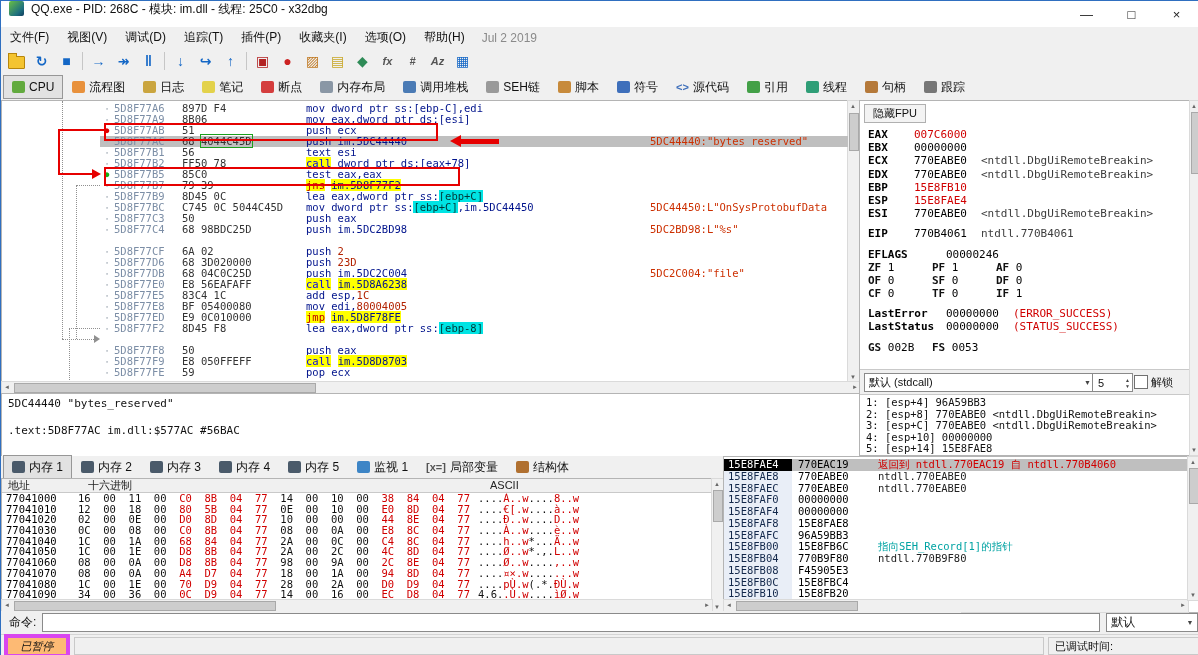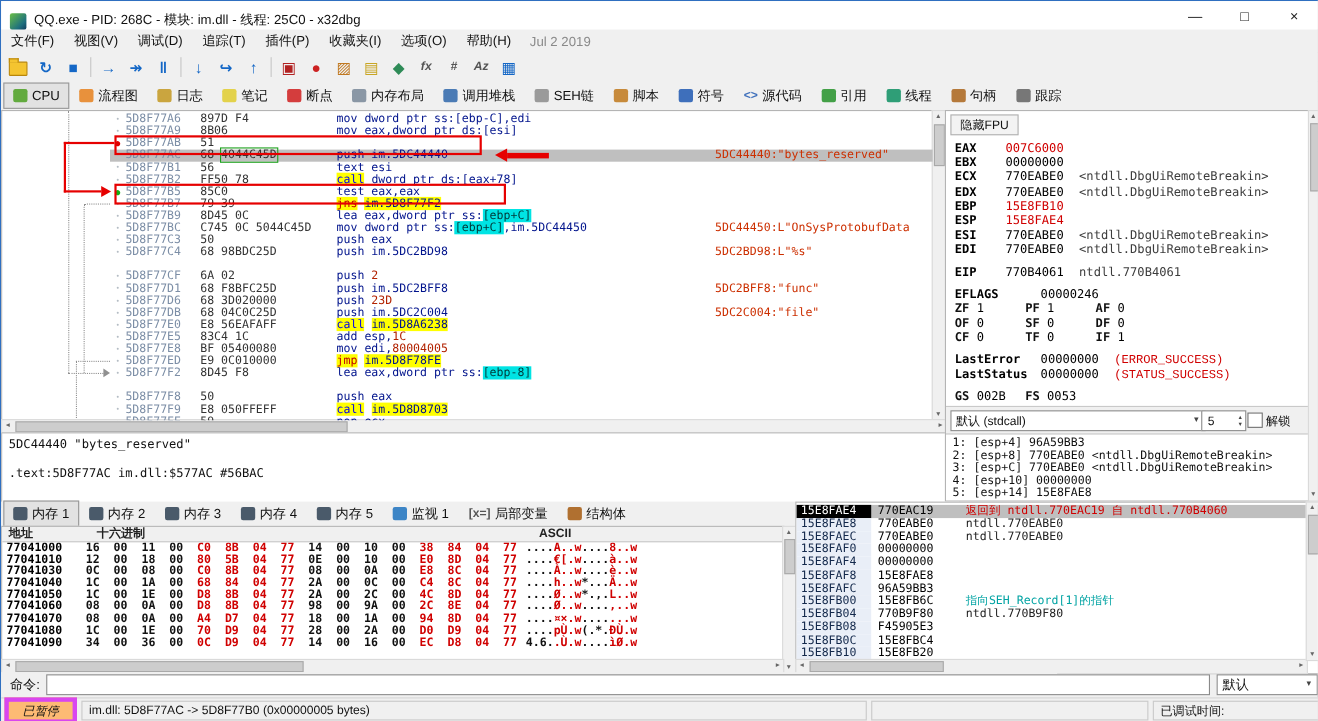--- a/index.html
+++ b/index.html
@@ -1,21 +1,21 @@
 <!DOCTYPE html>
 <html><head>
 <meta charset="utf-8">
 <style>
   html,body{margin:0;padding:0;}
   body{background:#777;font-family:"Liberation Sans","DejaVu Sans",sans-serif;}
   #win{position:relative;width:1198px;height:655px;background:#f0f0f0;border:1px solid #2f6fc0;overflow:hidden;font-size:12px;color:#111;}
   .mono{font-family:"DejaVu Sans Mono","Liberation Mono",monospace;}
 
   
-  #titlebar{position:absolute;left:0;top:0;width:1198px;height:26px;background:#fff;display:flex;align-items:flex-end;}
+  #titlebar{position:absolute;left:0;top:0;width:1198px;height:26px;background:#fff;display:flex;align-items:flex-start;}
   #appicon{width:15px;height:15px;margin:0 7px 0 8px;background:linear-gradient(135deg,#6abf45,#1d6f7e 70%,#123c5e);border-radius:2px;flex:none;}
   #title{flex:1;font-size:12px;white-space:nowrap;overflow:hidden;}
   .winbtn{width:45px;height:26px;display:flex;align-items:center;justify-content:center;font-size:13px;color:#222;flex:none;}
 
   
   #menubar{position:absolute;left:0;top:26px;width:1198px;height:21px;display:flex;align-items:center;background:#f0f0f0;}
   .menu-item{padding:2px 9px;}
   #builddate{color:#8a8a8a;padding-left:8px;}
 
   
@@ -84,38 +84,38 @@
   #registers{position:absolute;left:858px;top:99px;width:330px;height:354px;background:#fff;border:1px solid #b4b4b4;font-family:"DejaVu Sans Mono","Liberation Mono",monospace;font-size:11px;overflow:hidden;}
   #hidefpu{position:absolute;left:4px;top:3px;padding:1px 8px;border:1px solid #b0b0b0;background:#f3f3f3;font-family:"Liberation Sans","DejaVu Sans",sans-serif;font-size:11px;}
   #reglines{position:absolute;left:8px;top:27px;right:12px;}
   .regline{height:13.2px;line-height:13.2px;white-space:pre;}
   .rgap{height:7px;}
   .rlabel{display:inline-block;width:46px;font-weight:bold;color:#000;}
   .rlabel.wide{display:inline-block;width:78px;}
   .rval{color:#000;}
   .rval.chg{color:#d00000;}
   .rextra{margin-left:14px;color:#3c3c3c;}
-  .rextra.red{color:#d00000;font-family:Liberation Mono, monospace;}
+  .rextra.red{color:#d00000;}
   .fpair{display:inline-block;width:64px;}
   .fname{font-weight:bold;}
   #combostrip{position:absolute;left:0;top:268px;width:330px;height:24px;background:#f0f0f0;border-top:1px solid #c9c9c9;border-bottom:1px solid #c9c9c9;font-family:"Liberation Sans","DejaVu Sans",sans-serif;font-size:11px;}
   #convcombo{position:absolute;left:4px;top:3px;width:222px;height:17px;background:#fff;border:1px solid #8a8a8a;display:flex;align-items:center;padding:0 4px;justify-content:space-between;}
   #convcombo .caret{font-size:7px;color:#444;}
   #argspin{position:absolute;left:232px;top:3px;width:34px;height:17px;background:#fff;border:1px solid #8a8a8a;display:flex;align-items:center;padding-left:5px;justify-content:space-between;}
   .spinbtns{display:flex;flex-direction:column;font-size:5px;color:#444;padding-right:2px;line-height:6px;}
   #unlockbox{position:absolute;left:274px;top:5px;width:12px;height:12px;background:#fff;border:1px solid #707070;}
   #unlocklabel{position:absolute;left:291px;top:5px;}
   #arglist{position:absolute;left:6px;top:296px;right:4px;font-size:10.5px;}
   .argrow{height:11.5px;line-height:11.5px;white-space:pre;color:#111;}
 
   
   #bottomtabs{position:absolute;left:0;top:455px;width:722px;height:22px;display:flex;align-items:center;background:#f0f0f0;padding-left:2px;}
 
   
-  #dump{position:absolute;left:0;top:477px;width:710px;height:133px;background:#fff;border:1px solid #b4b4b4;overflow:hidden;font-family:"DejaVu Sans Mono","Liberation Mono",monospace;font-size:10.5px;font-weight:bold;}
+  #dump{position:absolute;left:0;top:477px;width:710px;height:133px;background:#fff;border:1px solid #b4b4b4;overflow:hidden;font-family:"DejaVu Sans Mono","Liberation Mono",monospace;font-size:10.5px;}
   #dumphdr{height:13px;line-height:13px;background:#f0f0f0;border-bottom:1px solid #c9c9c9;font-family:"Liberation Sans","DejaVu Sans",sans-serif;font-size:11px;color:#222;position:relative;}
   #dumphdr .h-addr{position:absolute;left:6px;}
   #dumphdr .h-hex{position:absolute;left:86px;}
   #dumphdr .h-ascii{position:absolute;left:488px;}
   .dmrow{display:flex;height:10.7px;line-height:10.7px;white-space:pre;}
   .dmaddr{width:72px;flex:none;padding-left:4px;color:#000;}
   .dmhex{width:400px;flex:none;color:#111;}
   .dmascii{flex:1;color:#111;}
   .redb{color:#d00000;text-align:center;}
 
@@ -298,33 +298,32 @@
     <div class="jline h" style="left:60px;top:238px;width:32px"></div>
     <div class="jtri" style="left:92px;top:234px"></div>
     <div class="jline v" style="left:74px;top:84px;height:154px"></div>
     <div class="jline h" style="left:74px;top:84px;width:24px"></div>
     <div class="jline h" style="left:67px;top:227px;width:31px"></div>
     <div class="jline v" style="left:67px;top:227px;height:54px"></div>
 
     <div id="drows">
         <div class="drow"><div class="jgut"></div><div class="rcontent"><div class="ddot">∙</div><div class="daddr">5D8F77A6</div><div class="dbytes"><span>897D F4</span></div><div class="dinstr"><span class="n">mov dword ptr ss:[ebp-C],edi</span></div><div class="dcmt"></div></div></div>
         <div class="drow"><div class="jgut"></div><div class="rcontent"><div class="ddot">∙</div><div class="daddr">5D8F77A9</div><div class="dbytes"><span>8B06</span></div><div class="dinstr"><span class="n">mov eax,dword ptr ds:[esi]</span></div><div class="dcmt"></div></div></div>
-        <div class="drow"><div class="jgut"></div><div class="rcontent"><div class="ddot red">●</div><div class="daddr">5D8F77AB</div><div class="dbytes"><span>51</span></div><div class="dcmt"></div></div></div>
+        <div class="drow"><div class="jgut"></div><div class="rcontent"><div class="ddot red">●</div><div class="daddr">5D8F77AB</div><div class="dbytes"><span>51</span></div><div class="dinstr"><span class="n">push ecx</span></div><div class="dcmt"></div></div></div>
         <div class="drow sel"><div class="jgut"></div><div class="rcontent"><div class="ddot">∙</div><div class="daddr">5D8F77AC</div><div class="dbytes"><span>68 </span><span class="patch">4044C45D</span></div><div class="dinstr"><span class="n">push im.5DC44440</span></div><div class="dcmt">5DC44440:"bytes_reserved"</div></div></div>
         <div class="drow"><div class="jgut"></div><div class="rcontent"><div class="ddot">∙</div><div class="daddr">5D8F77B1</div><div class="dbytes"><span>56</span></div><div class="dinstr"><span class="n">text esi</span></div><div class="dcmt"></div></div></div>
         <div class="drow"><div class="jgut"></div><div class="rcontent"><div class="ddot">∙</div><div class="daddr">5D8F77B2</div><div class="dbytes"><span>FF50 78</span></div><div class="dinstr"><span class="yb">call</span><span class="n"> dword ptr ds:[eax+78]</span></div><div class="dcmt"></div></div></div>
         <div class="drow"><div class="jgut"></div><div class="rcontent"><div class="ddot green">●</div><div class="daddr">5D8F77B5</div><div class="dbytes"><span>85C0</span></div><div class="dinstr"><span class="n">test eax,eax</span></div><div class="dcmt"></div></div></div>
         <div class="drow"><div class="jgut"></div><div class="rcontent"><div class="ddot">∙</div><div class="daddr">5D8F77B7</div><div class="dbytes"><span>79 39</span></div><div class="dinstr"><span class="yr">jns</span><span class="n"> </span><span class="y">im.5D8F77F2</span></div><div class="dcmt"></div></div></div>
         <div class="drow"><div class="jgut"></div><div class="rcontent"><div class="ddot">∙</div><div class="daddr">5D8F77B9</div><div class="dbytes"><span>8D45 0C</span></div><div class="dinstr"><span class="n">lea eax,dword ptr ss:</span><span class="c">[ebp+C]</span></div><div class="dcmt"></div></div></div>
         <div class="drow"><div class="jgut"></div><div class="rcontent"><div class="ddot">∙</div><div class="daddr">5D8F77BC</div><div class="dbytes"><span>C745 0C 5044C45D</span></div><div class="dinstr"><span class="n">mov dword ptr ss:</span><span class="c">[ebp+C]</span><span class="n">,im.5DC44450</span></div><div class="dcmt">5DC44450:L"OnSysProtobufData</div></div></div>
         <div class="drow"><div class="jgut"></div><div class="rcontent"><div class="ddot">∙</div><div class="daddr">5D8F77C3</div><div class="dbytes"><span>50</span></div><div class="dinstr"><span class="n">push eax</span></div><div class="dcmt"></div></div></div>
         <div class="drow"><div class="jgut"></div><div class="rcontent"><div class="ddot">∙</div><div class="daddr">5D8F77C4</div><div class="dbytes"><span>68 98BDC25D</span></div><div class="dinstr"><span class="n">push im.5DC2BD98</span></div><div class="dcmt">5DC2BD98:L"%s"</div></div></div>
         <div class="drow"><div class="jgut"></div></div>
         <div class="drow"><div class="jgut"></div><div class="rcontent"><div class="ddot">∙</div><div class="daddr">5D8F77CF</div><div class="dbytes"><span>6A 02</span></div><div class="dinstr"><span class="n">push </span><span class="i">2</span></div><div class="dcmt"></div></div></div>
-        <div class="drow"><div class="jgut"></div><div class="rcontent"><div class="ddot">∙</div><div class="daddr">5D8F77D1</div><div class="dbytes"><span>68 F8BFC25D</span></div><div class="dinstr"><span class="n">push im.5DC2BFF8</span></div><div class="dcmt">5DC2BFF8:"func"</div></div></div>
         <div class="drow"><div class="jgut"></div><div class="rcontent"><div class="ddot">∙</div><div class="daddr">5D8F77D6</div><div class="dbytes"><span>68 3D020000</span></div><div class="dinstr"><span class="n">push </span><span class="i">23D</span></div><div class="dcmt"></div></div></div>
         <div class="drow"><div class="jgut"></div><div class="rcontent"><div class="ddot">∙</div><div class="daddr">5D8F77DB</div><div class="dbytes"><span>68 04C0C25D</span></div><div class="dinstr"><span class="n">push im.5DC2C004</span></div><div class="dcmt">5DC2C004:"file"</div></div></div>
         <div class="drow"><div class="jgut"></div><div class="rcontent"><div class="ddot">∙</div><div class="daddr">5D8F77E0</div><div class="dbytes"><span>E8 56EAFAFF</span></div><div class="dinstr"><span class="yb">call</span><span class="n"> </span><span class="y">im.5D8A6238</span></div><div class="dcmt"></div></div></div>
         <div class="drow"><div class="jgut"></div><div class="rcontent"><div class="ddot">∙</div><div class="daddr">5D8F77E5</div><div class="dbytes"><span>83C4 1C</span></div><div class="dinstr"><span class="n">add esp,</span><span class="i">1C</span></div><div class="dcmt"></div></div></div>
         <div class="drow"><div class="jgut"></div><div class="rcontent"><div class="ddot">∙</div><div class="daddr">5D8F77E8</div><div class="dbytes"><span>BF 05400080</span></div><div class="dinstr"><span class="n">mov edi,</span><span class="i">80004005</span></div><div class="dcmt"></div></div></div>
         <div class="drow"><div class="jgut"></div><div class="rcontent"><div class="ddot">∙</div><div class="daddr">5D8F77ED</div><div class="dbytes"><span>E9 0C010000</span></div><div class="dinstr"><span class="yr">jmp</span><span class="n"> </span><span class="y">im.5D8F78FE</span></div><div class="dcmt"></div></div></div>
         <div class="drow"><div class="jgut"></div><div class="rcontent"><div class="ddot">∙</div><div class="daddr">5D8F77F2</div><div class="dbytes"><span>8D45 F8</span></div><div class="dinstr"><span class="n">lea eax,dword ptr ss:</span><span class="c">[ebp-8]</span></div><div class="dcmt"></div></div></div>
         <div class="drow"><div class="jgut"></div></div>
         <div class="drow"><div class="jgut"></div><div class="rcontent"><div class="ddot">∙</div><div class="daddr">5D8F77F8</div><div class="dbytes"><span>50</span></div><div class="dinstr"><span class="n">push eax</span></div><div class="dcmt"></div></div></div>
         <div class="drow"><div class="jgut"></div><div class="rcontent"><div class="ddot">∙</div><div class="daddr">5D8F77F9</div><div class="dbytes"><span>E8 050FFEFF</span></div><div class="dinstr"><span class="yb">call</span><span class="n"> </span><span class="y">im.5D8D8703</span></div><div class="dcmt"></div></div></div>
@@ -362,21 +361,20 @@
   <div id="registers">
     <div id="hidefpu">隐藏FPU</div>
     <div id="reglines">
         <div class="regline"><span class="rlabel">EAX</span><span class="rval chg">007C6000</span></div>
         <div class="regline"><span class="rlabel">EBX</span><span class="rval">00000000</span></div>
         <div class="regline"><span class="rlabel">ECX</span><span class="rval">770EABE0</span><span class="rextra">&lt;ntdll.DbgUiRemoteBreakin&gt;</span></div>
         <div class="regline"><span class="rlabel">EDX</span><span class="rval">770EABE0</span><span class="rextra">&lt;ntdll.DbgUiRemoteBreakin&gt;</span></div>
         <div class="regline"><span class="rlabel">EBP</span><span class="rval chg">15E8FB10</span></div>
         <div class="regline"><span class="rlabel">ESP</span><span class="rval chg">15E8FAE4</span></div>
         <div class="regline"><span class="rlabel">ESI</span><span class="rval">770EABE0</span><span class="rextra">&lt;ntdll.DbgUiRemoteBreakin&gt;</span></div>
-        <div class="regline"><span class="rlabel">EDI</span><span class="rval">770EABE0</span><span class="rextra">&lt;ntdll.DbgUiRemoteBreakin&gt;</span></div>
         <div class="rgap"></div>
         <div class="regline"><span class="rlabel">EIP</span><span class="rval">770B4061</span><span class="rextra">ntdll.770B4061</span></div>
         <div class="rgap"></div>
         <div class="regline"><span class="rlabel wide">EFLAGS</span><span class="rval">00000246</span></div>
         <div class="regline"><span class="fpair"><span class="fname">ZF</span><span class="rval"> 1</span></span><span class="fpair"><span class="fname">PF</span><span class="rval"> 1</span></span><span class="fpair"><span class="fname">AF</span><span class="rval"> 0</span></span></div>
         <div class="regline"><span class="fpair"><span class="fname">OF</span><span class="rval"> 0</span></span><span class="fpair"><span class="fname">SF</span><span class="rval"> 0</span></span><span class="fpair"><span class="fname">DF</span><span class="rval"> 0</span></span></div>
         <div class="regline"><span class="fpair"><span class="fname">CF</span><span class="rval"> 0</span></span><span class="fpair"><span class="fname">TF</span><span class="rval"> 0</span></span><span class="fpair"><span class="fname">IF</span><span class="rval"> 1</span></span></div>
         <div class="rgap"></div>
         <div class="regline"><span class="rlabel wide">LastError</span><span class="rval">00000000</span><span class="rextra red">(ERROR_SUCCESS)</span></div>
         <div class="regline"><span class="rlabel wide">LastStatus</span><span class="rval">00000000</span><span class="rextra red">(STATUS_SUCCESS)</span></div>
@@ -449,20 +447,21 @@
 
   <div id="dump">
     <div id="dumphdr">
       <span class="h-addr">地址</span>
       <span class="h-hex">十六进制</span>
       <span class="h-ascii">ASCII</span>
     </div>
     <div id="dumprows">
         <div class="dmrow"><span class="dmaddr">77041000</span><span class="dmhex"><span>16  00  11  00  </span><span class="redb">C0  8B  04  77  </span><span>14  00  10  00  </span><span class="redb">38  84  04  77</span></span><span class="dmascii"><span>....</span><span class="redb">À..w</span><span>....</span><span class="redb">8..w</span></span></div>
         <div class="dmrow"><span class="dmaddr">77041010</span><span class="dmhex"><span>12  00  18  00  </span><span class="redb">80  5B  04  77  </span><span>0E  00  10  00  </span><span class="redb">E0  8D  04  77</span></span><span class="dmascii"><span>....</span><span class="redb">€[.w</span><span>....</span><span class="redb">à..w</span></span></div>
+        <div class="dmrow"><span class="dmaddr">77041020</span><span class="dmhex"><span>02  00  0E  00  </span><span class="redb">D0  8D  04  77  </span><span>10  00  00  00  </span><span class="redb">44  8E  04  77</span></span><span class="dmascii"><span>....</span><span class="redb">Ð..w</span><span>....</span><span class="redb">D..w</span></span></div>
         <div class="dmrow"><span class="dmaddr">77041030</span><span class="dmhex"><span>0C  00  08  00  </span><span class="redb">C0  8B  04  77  </span><span>08  00  0A  00  </span><span class="redb">E8  8C  04  77</span></span><span class="dmascii"><span>....</span><span class="redb">À..w</span><span>....</span><span class="redb">è..w</span></span></div>
         <div class="dmrow"><span class="dmaddr">77041040</span><span class="dmhex"><span>1C  00  1A  00  </span><span class="redb">68  84  04  77  </span><span>2A  00  0C  00  </span><span class="redb">C4  8C  04  77</span></span><span class="dmascii"><span>....</span><span class="redb">h..w</span><span>*...</span><span class="redb">Ä..w</span></span></div>
         <div class="dmrow"><span class="dmaddr">77041050</span><span class="dmhex"><span>1C  00  1E  00  </span><span class="redb">D8  8B  04  77  </span><span>2A  00  2C  00  </span><span class="redb">4C  8D  04  77</span></span><span class="dmascii"><span>....</span><span class="redb">Ø..w</span><span>*.,.</span><span class="redb">L..w</span></span></div>
         <div class="dmrow"><span class="dmaddr">77041060</span><span class="dmhex"><span>08  00  0A  00  </span><span class="redb">D8  8B  04  77  </span><span>98  00  9A  00  </span><span class="redb">2C  8E  04  77</span></span><span class="dmascii"><span>....</span><span class="redb">Ø..w</span><span>....</span><span class="redb">,..w</span></span></div>
         <div class="dmrow"><span class="dmaddr">77041070</span><span class="dmhex"><span>08  00  0A  00  </span><span class="redb">A4  D7  04  77  </span><span>18  00  1A  00  </span><span class="redb">94  8D  04  77</span></span><span class="dmascii"><span>....</span><span class="redb">¤×.w</span><span>....</span><span class="redb">...w</span></span></div>
         <div class="dmrow"><span class="dmaddr">77041080</span><span class="dmhex"><span>1C  00  1E  00  </span><span class="redb">70  D9  04  77  </span><span>28  00  2A  00  </span><span class="redb">D0  D9  04  77</span></span><span class="dmascii"><span>....</span><span class="redb">pÙ.w</span><span>(.*.</span><span class="redb">ÐÙ.w</span></span></div>
         <div class="dmrow"><span class="dmaddr">77041090</span><span class="dmhex"><span>34  00  36  00  </span><span class="redb">0C  D9  04  77  </span><span>14  00  16  00  </span><span class="redb">EC  D8  04  77</span></span><span class="dmascii"><span>4.6.</span><span class="redb">.Ù.w</span><span>....</span><span class="redb">ìØ.w</span></span></div>
       </div>
   </div>
   <div class="vscroll" id="dumpvscroll" style="left:710px;top:477px;width:12px;height:133px">
@@ -507,18 +506,17 @@
     <span id="cmdlabel">命令:</span>
     <input id="cmdinput" placeholder="" style="">
     <div id="cmdcombo">
       <span>默认</span>
       <span class="caret">▼</span>
     </div>
   </div>
 
   <div id="statusbar">
     <div id="pausebadge">已暂停</div>
-    <div id="statusmsg" class="sb-panel">im.dll: 5D8F77AC -&gt; 5D8F77B0 (0x00000005 bytes)</div>
     <div id="statusspacer" class="sb-panel"></div>
     <div id="statustime" class="sb-panel">已调试时间:</div>
   </div>
 
 </div>
 
 </body></html>

